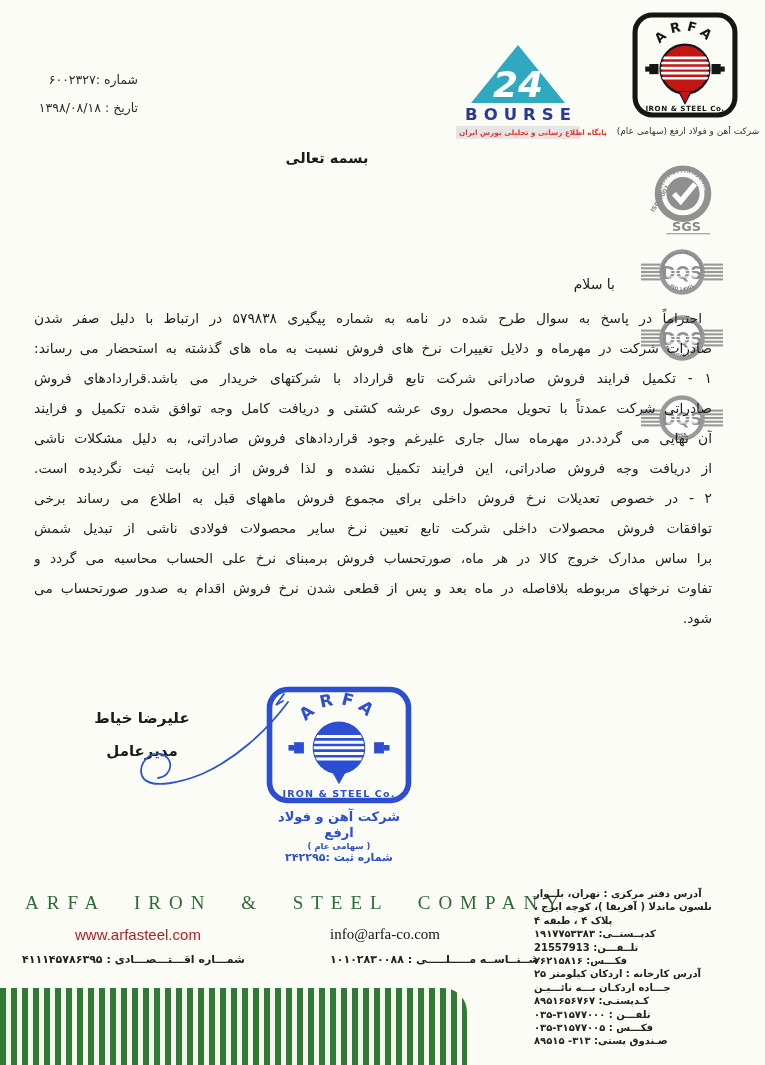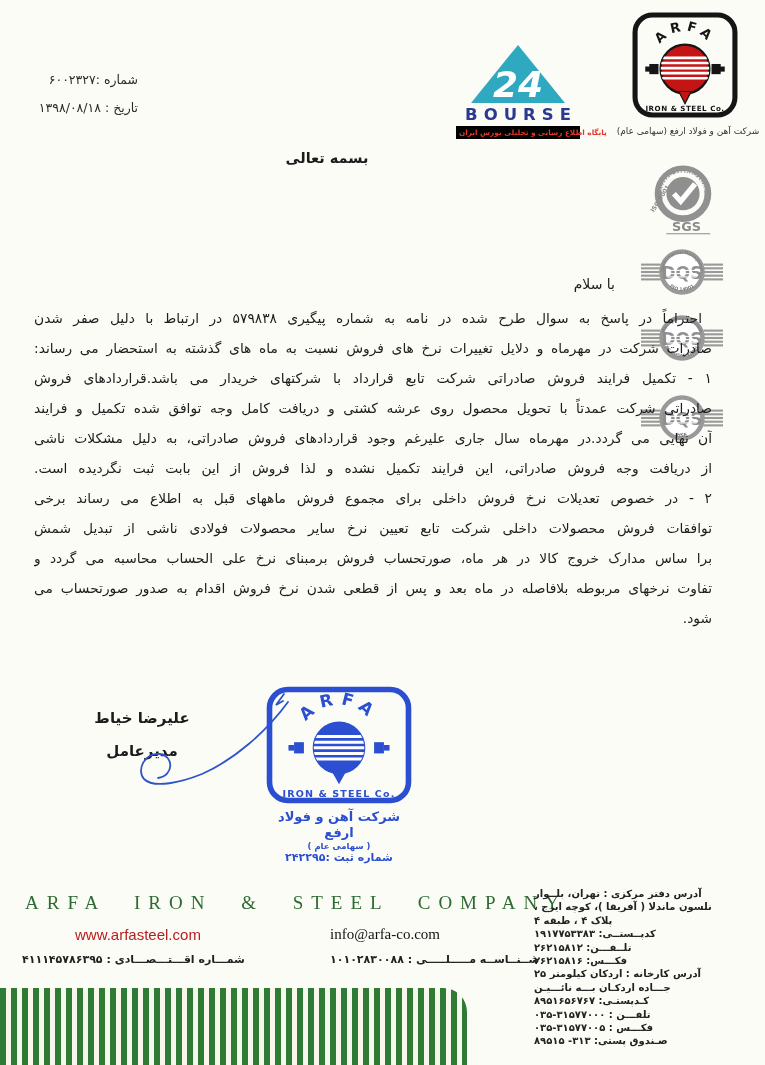--- a/index.html
+++ b/index.html
@@ -8,21 +8,21 @@
   .abs{position:absolute;}
 
   
   .refblock{left:20px;top:66px;width:118px;direction:rtl;text-align:right;
             font-size:12.5px;line-height:28px;color:#2a2a2a;}
 
   
   .bourse{left:456px;top:44px;width:124px;display:flex;flex-direction:column;align-items:center;}
   .bourse-name{margin-top:1px;font-size:16.5px;font-weight:bold;letter-spacing:6px;padding-left:6px;
                color:#2b3990;white-space:nowrap;}
-  .bourse-banner{margin-top:2px;width:100%;box-sizing:border-box;background:#000000;color:#e2372b;
+  .bourse-banner{margin-top:2px;width:100%;box-sizing:border-box;background:#e5e5e5;color:#e2372b;
                  font-size:7.3px;font-weight:bold;text-align:left;padding:2px 3px;white-space:nowrap;}
 
   
   .arfa-caption{left:608px;top:126px;width:160px;text-align:center;font-size:9px;color:#333;white-space:nowrap;}
 
   
   .basmala{left:262px;top:150px;width:130px;text-align:center;font-weight:bold;font-size:14.5px;color:#1c1c1c;}
   .recipient{right:150px;top:196px;direction:rtl;text-align:right;font-weight:bold;
              font-size:15px;line-height:28px;color:#1c1c1c;}
   .salutation{right:150px;top:276px;direction:rtl;font-size:14px;color:#1d1d1d;}
@@ -256,21 +256,21 @@
   <div class="abs f-web">www.arfasteel.com</div>
   <div class="abs f-mail">info@arfa-co.com</div>
   <div class="abs f-eco">شمـــاره اقـــتـــصـــادی : ۴۱۱۱۴۵۷۸۶۳۹۵</div>
   <div class="abs f-nat">شــنــاســه مـــــلـــــی : ۱۰۱۰۲۸۳۰۰۸۸</div>
 
   <div class="abs addr">
     <div>آدرس دفتر مرکزی : تهران، بلــوار</div>
     <div>نلسون ماندلا ( آفریقا )، کوچه ایرج ،</div>
     <div>پلاک ۴ ، طبقه ۴</div>
     <div>کدپــستــی: ۱۹۱۷۷۵۳۳۸۳</div>
-    <div>تلــفـــن: ۲۶۲۱۵۸۱۲</div>
+    <div>تلــفـــن: 21557913</div>
     <div>فکـــس: ۲۶۲۱۵۸۱۶</div>
     <div>آدرس کارخانه : اردکان کیلومتر ۲۵</div>
     <div>جـــاده اردکـان بـــه نائـــیـن</div>
     <div>کـدپستـی: ۸۹۵۱۶۵۶۷۶۷</div>
     <div>تلفـــن : ۳۱۵۷۷۰۰۰-۰۳۵</div>
     <div>فکـــس : ۳۱۵۷۷۰۰۵-۰۳۵</div>
     <div>صـندوق پستی: ۳۱۳- ۸۹۵۱۵</div>
   </div>
 
   <div class="abs barcode"></div>

